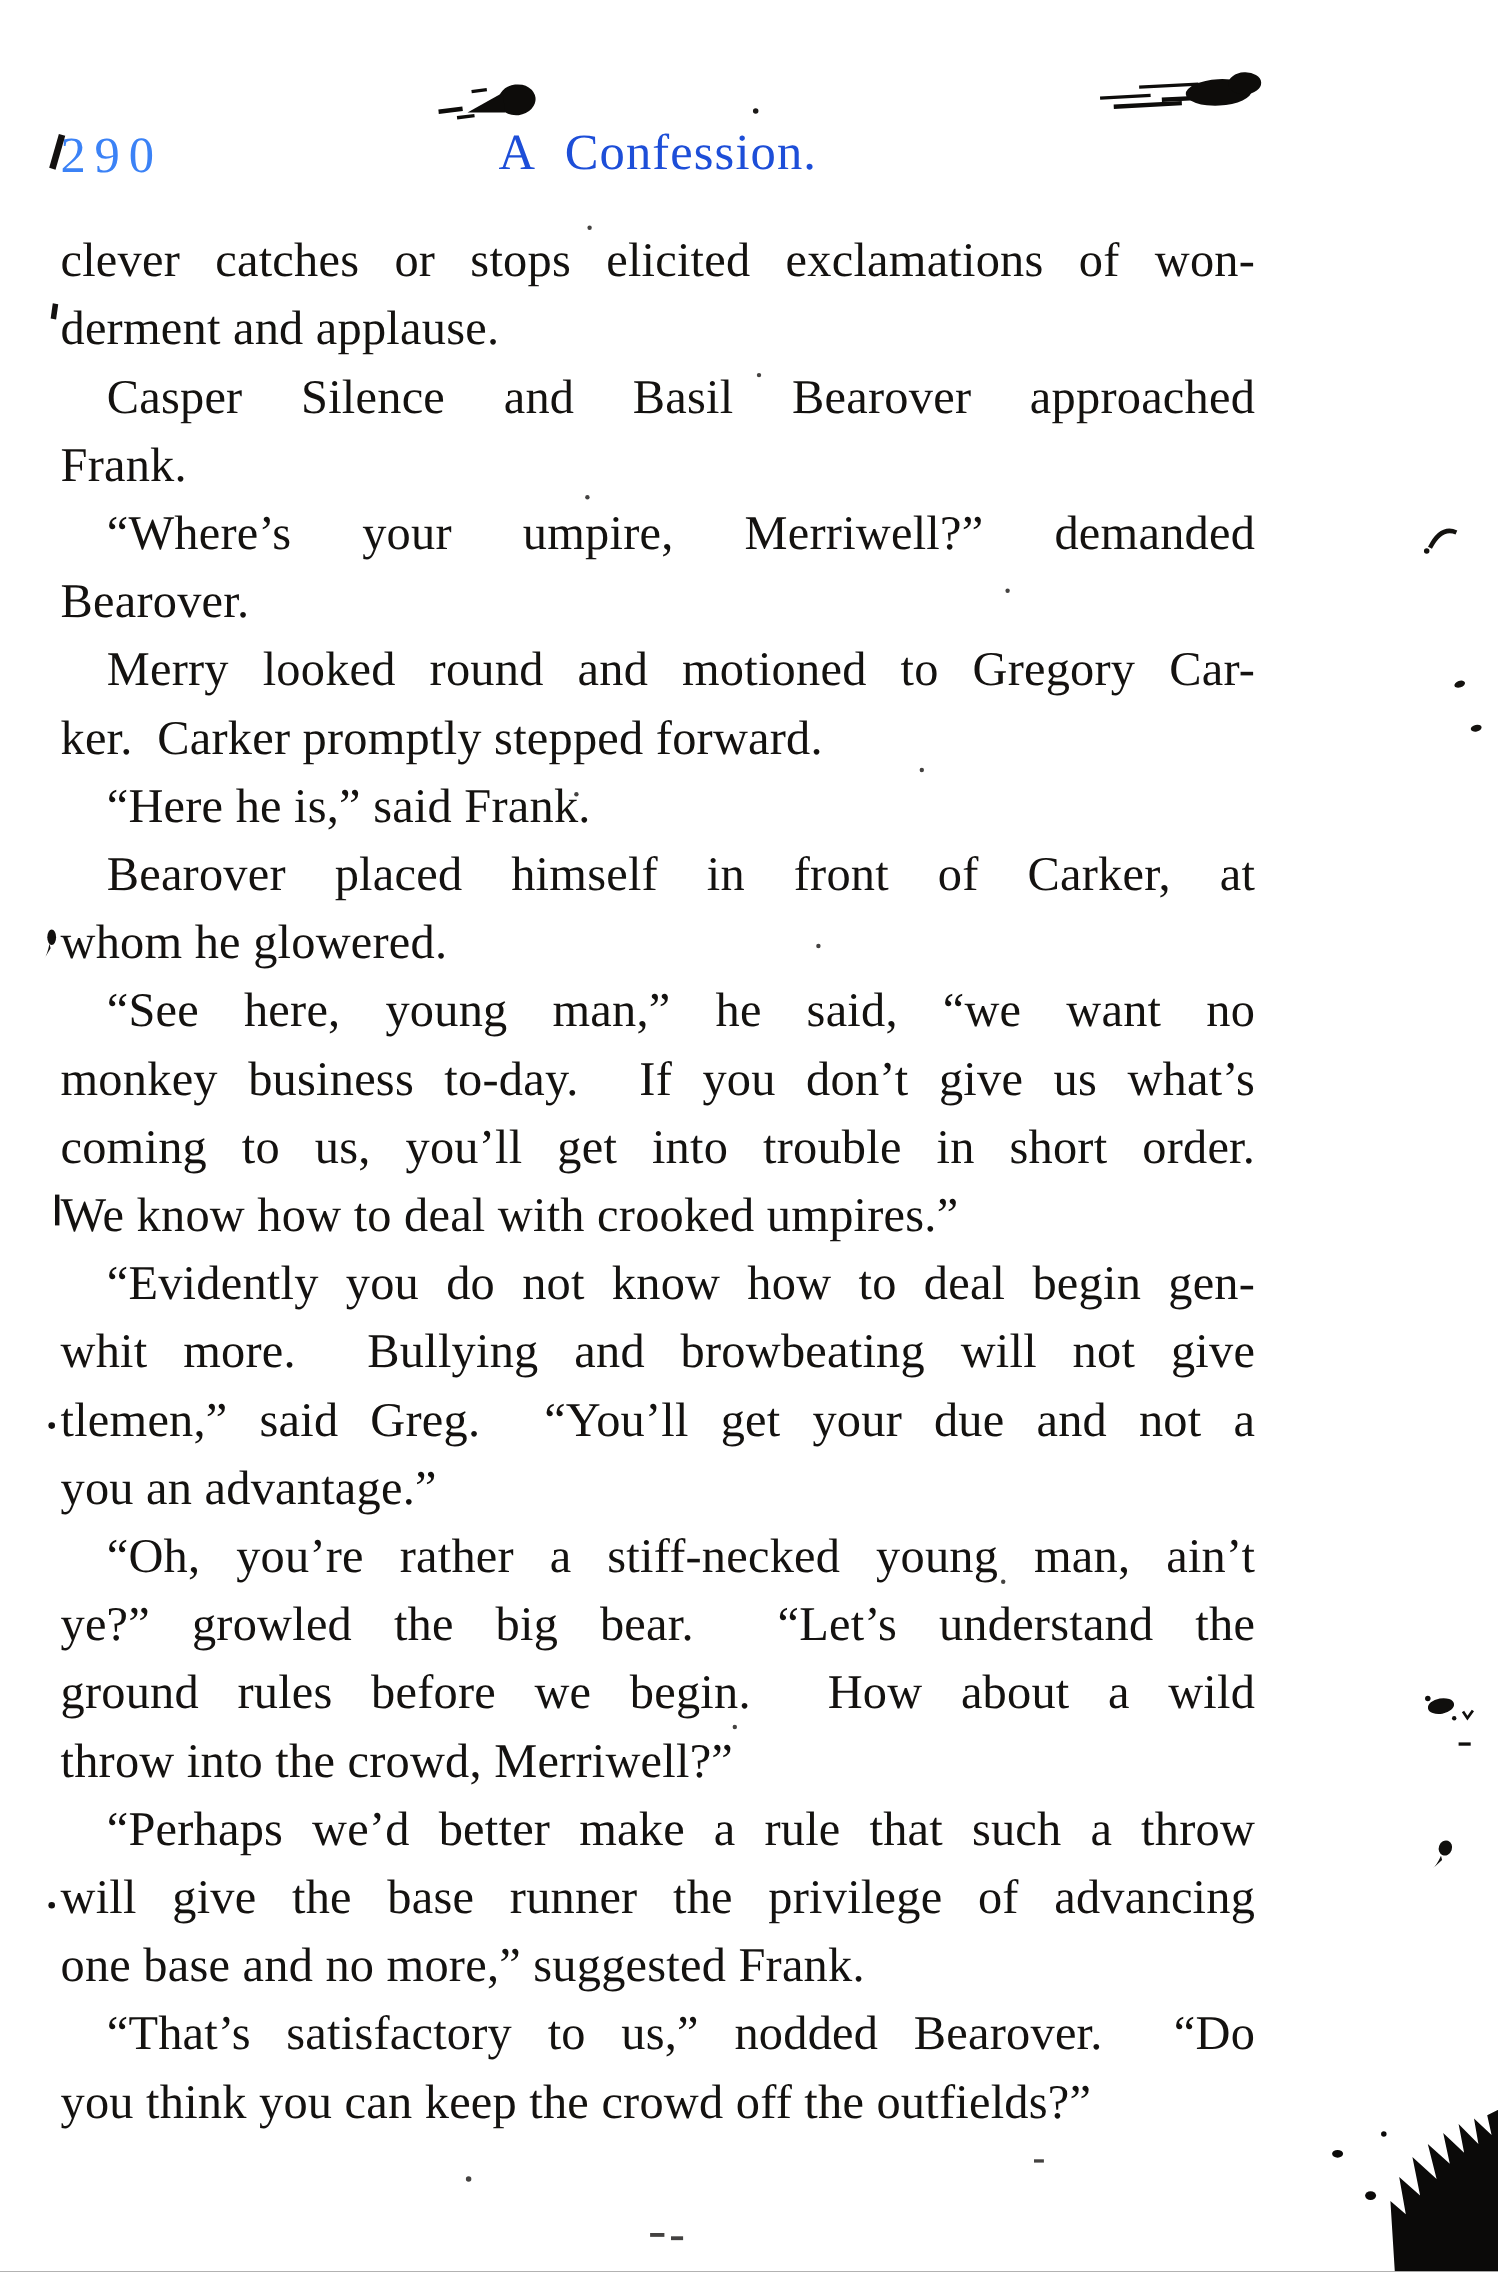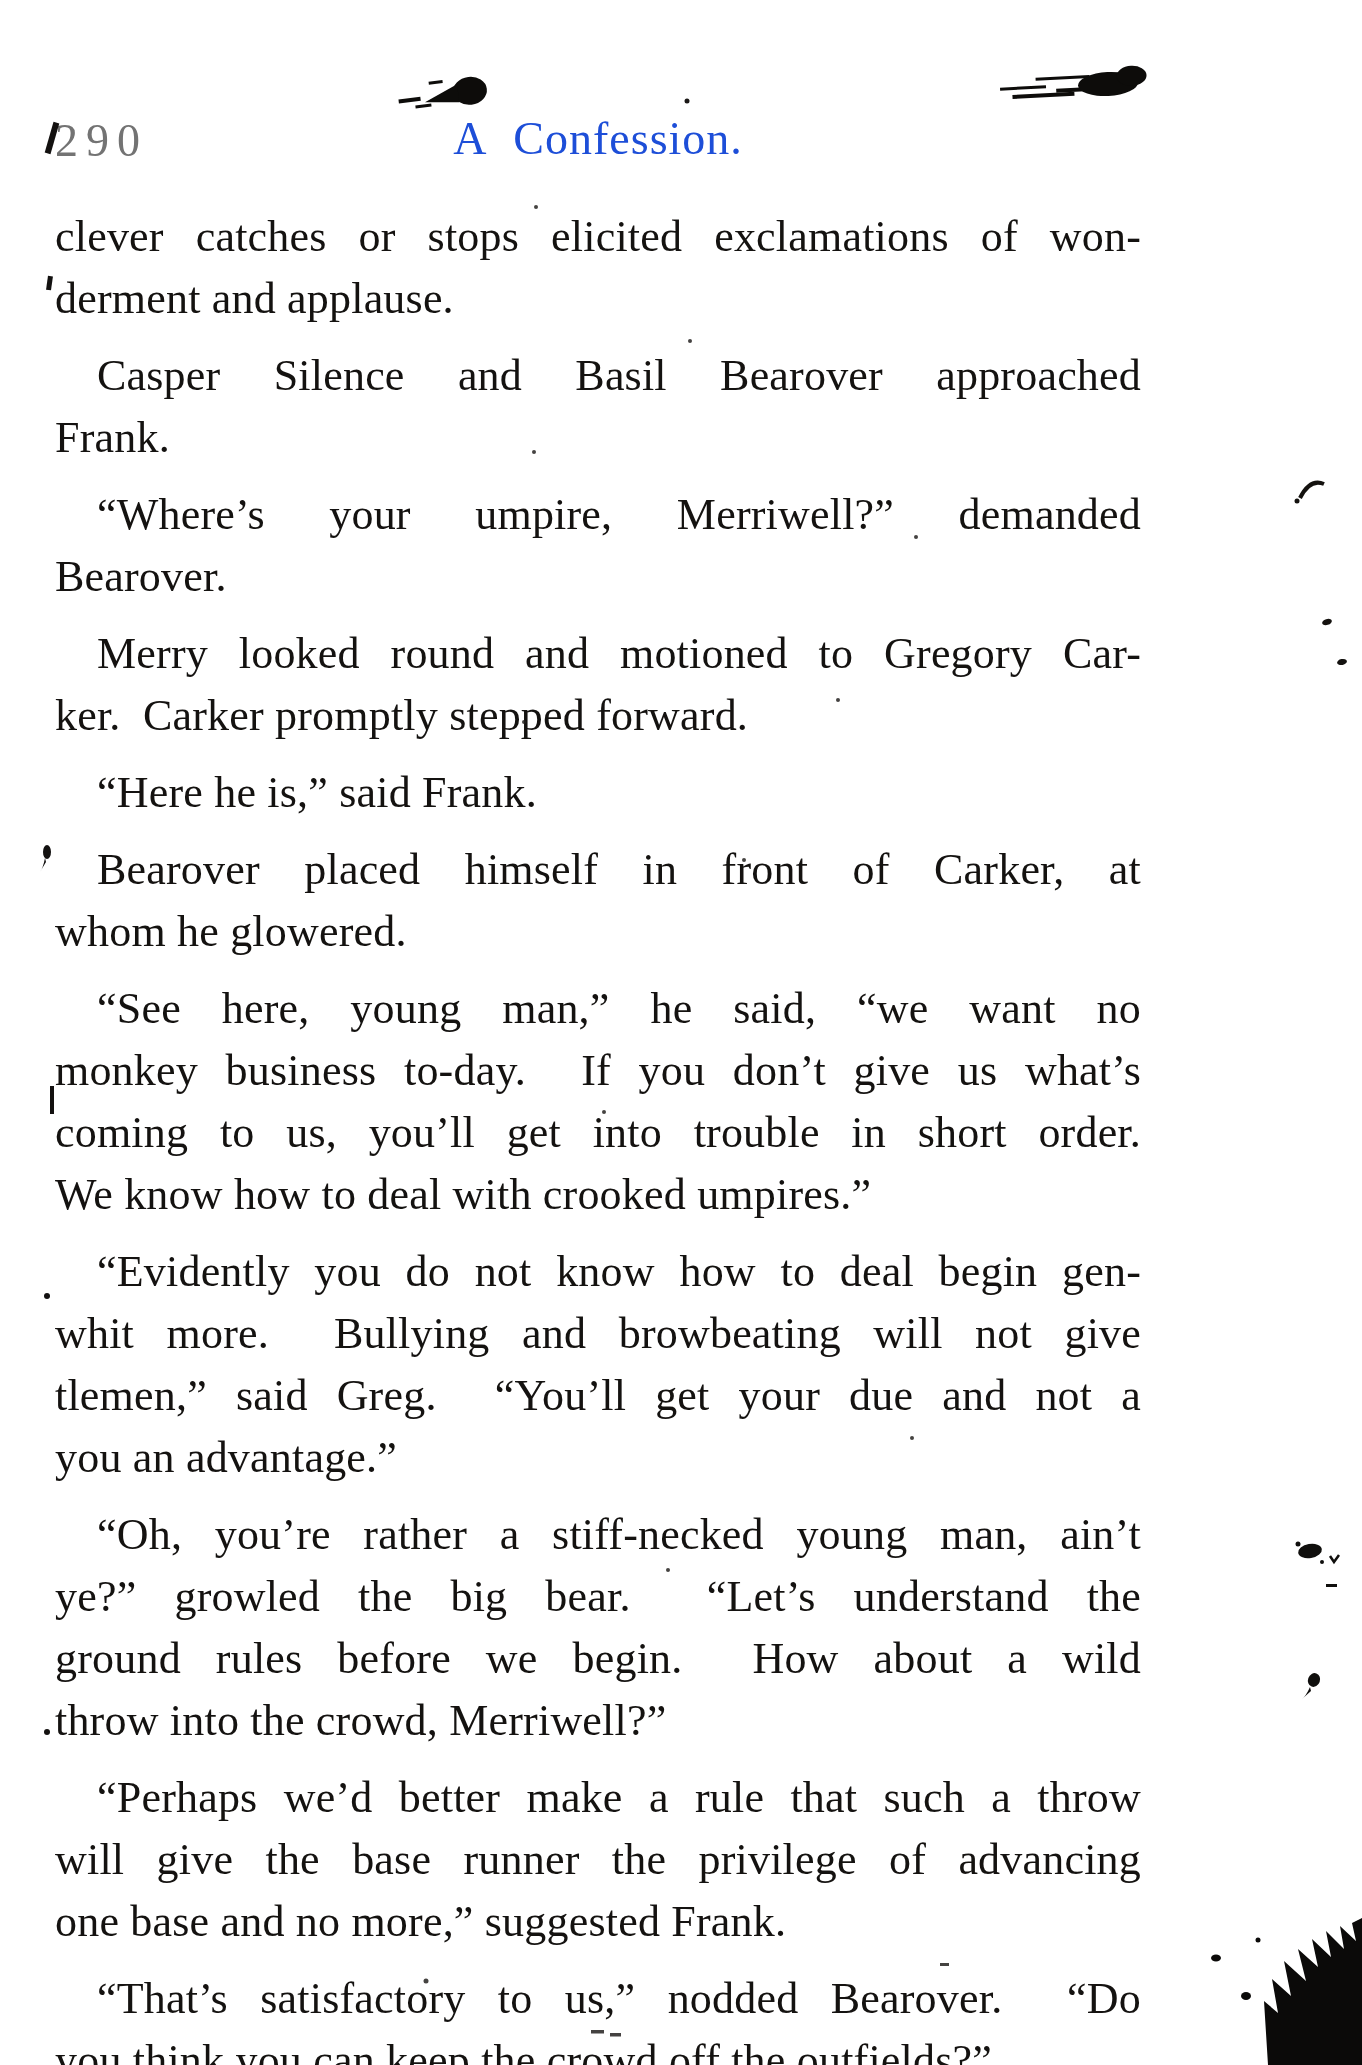--- a/index.html
+++ b/index.html
@@ -7,37 +7,37 @@
     position:relative;
     width:1362px;height:2065px;
     background:#ffffff;
     overflow:hidden;
     font-family:"Liberation Serif","DejaVu Serif",serif;
     color:#141210;
   }
   .header{position:absolute;top:116px;left:55px;width:1086px;height:50px;}
   .pagenum{
     position:absolute;left:0;top:2px;
-    font-size:46px;line-height:1;letter-spacing:8px;color:#737373;
+    font-size:46px;line-height:1;letter-spacing:8px;color:#3b82f6;
   }
   .title{
     display:block;text-align:center;
     font-size:46px;line-height:1;word-spacing:16px;letter-spacing:1px;color:#1d4ed8;
   }
   .body{
     position:absolute;left:55px;top:206px;width:1086px;
   }
   .line{
     height:62px;line-height:62px;
     font-size:44px;letter-spacing:0.2px;
     white-space:pre-wrap;
     overflow:visible;
   }
   .line.j{text-align:justify;text-align-last:justify;}
-  .line.i{padding-left:42px;margin-top:15px;}
+  .line.i{padding-left:42px;}
   .ink{position:absolute;left:0;top:0;pointer-events:none;}
 </style>
 </head>
 <body>
 
 <div class="page">
 
   <div class="header">
     <span class="pagenum">290</span>
     <span class="title">A Confession.</span>

